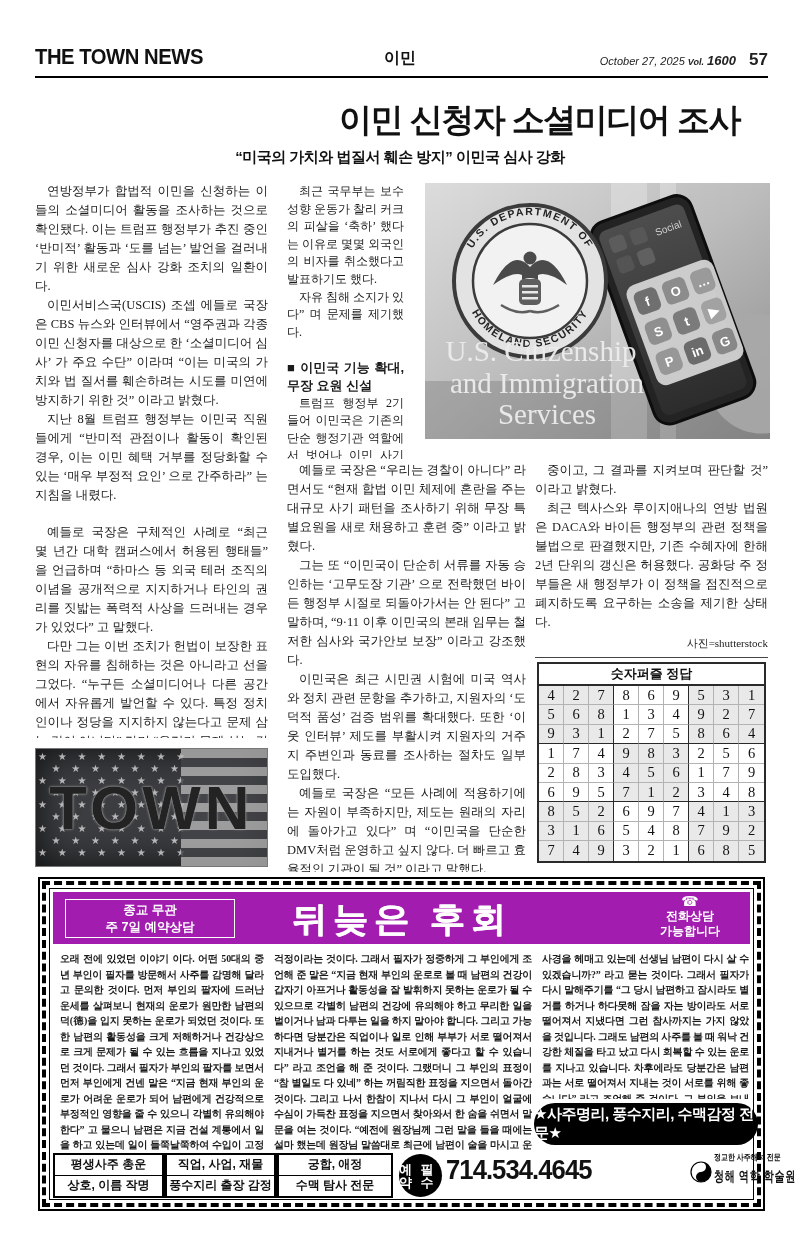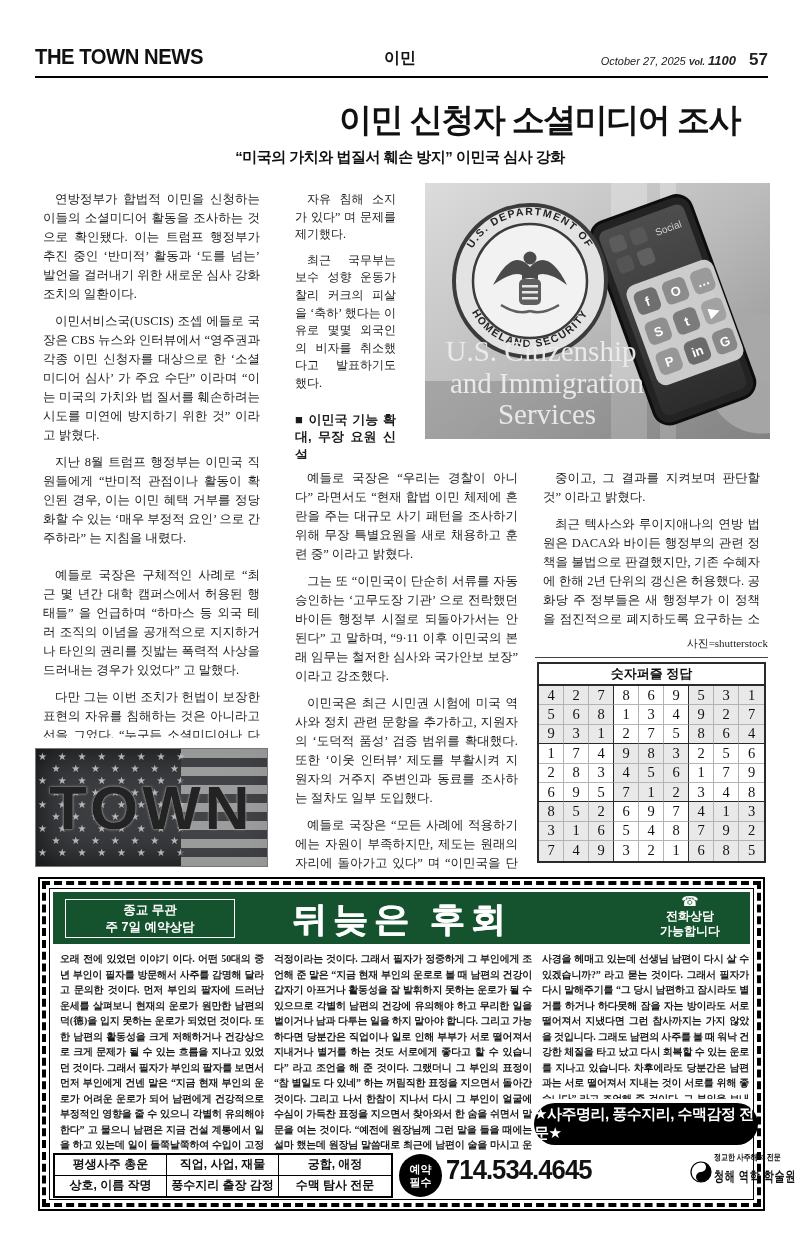--- a/index.html
+++ b/index.html
@@ -19,21 +19,21 @@
   .issue-meta .page-num{font-size:17px;font-weight:900;font-style:normal;margin-left:10px;}
   .head-rule{left:35px;top:76px;width:733px;height:2px;background:#000;}
 
   
   .art-title{left:60px;top:98px;width:680px;text-align:right;font-size:33px;font-weight:900;letter-spacing:-1.5px;}
   .art-subtitle{left:60px;top:148px;width:680px;text-align:center;font-size:15px;font-weight:800;letter-spacing:-0.5px;}
 
   
   .coltext{font-family:"Liberation Serif","DejaVu Serif",serif;font-size:12.5px;line-height:19px;
     text-align:justify;color:#1b1b1b;overflow:hidden;}
-  .coltext p{margin:8px;text-indent:12px;}
+  .coltext p{margin:0;text-indent:12px;}
   .coltext p.subhead{font-family:"Liberation Sans","DejaVu Sans",sans-serif;font-weight:800;
     text-indent:0;font-size:13px;}
   .coltext p.gap{margin-top:18px;}
   .col-narrow{font-size:12px;line-height:17.6px;}
   .photo-credit{left:535px;top:636px;width:233px;text-align:right;
     font-family:"Liberation Serif",serif;font-size:11px;color:#222;}
   .right-divider{left:535px;top:657px;width:233px;height:1px;background:#444;}
 
   
   .pz-head{left:537px;top:662px;width:229px;height:24px;border:2px solid #2a2a2a;box-sizing:border-box;
@@ -57,82 +57,82 @@
   .daca-stripes{position:absolute;right:0;top:0;width:86px;height:119px;opacity:.75;
     background:repeating-linear-gradient(180deg,#bdbdbd 0 9px,#44464a 9px 18px);}
   .daca-word{position:absolute;inset:0;display:flex;align-items:center;justify-content:center;
     font-size:62px;font-weight:900;letter-spacing:4px;color:#232323;
     text-shadow:0 0 3px #9a9a9a,0 0 1px #e0e0e0;}
 
   
   .ad{left:38px;top:877px;width:727px;height:334px;border:2px solid #000;box-sizing:border-box;background:#fff;}
   .ad-deco{position:absolute;inset:2px;border:4px dashed #000;pointer-events:none;}
   .ad-content{position:absolute;inset:9px;border:1.5px solid #000;background:#fff;}
-  .ad-bar{position:absolute;left:3px;right:3px;top:3px;height:52px;background:#14532d;color:#fff;}
+  .ad-bar{position:absolute;left:3px;right:3px;top:3px;height:52px;background:#a21caf;color:#fff;}
   .ad-bar-left{position:absolute;left:12px;top:7px;width:168px;height:37px;border:1px solid #fff;
     display:flex;flex-direction:column;align-items:center;justify-content:center;
     font-size:12.5px;font-weight:800;line-height:17px;}
   .ad-bar-title{position:absolute;left:0;right:0;top:4px;text-align:center;
     font-family:"Liberation Serif","DejaVu Serif",serif;font-size:35px;font-weight:900;
     letter-spacing:6px;text-shadow:1px 0 0 #fff;}
   .ad-bar-right{position:absolute;right:8px;top:2px;width:104px;text-align:center;
     font-size:12px;font-weight:800;line-height:15px;}
   .ad-bar-right .ph-icon{font-size:14px;line-height:15px;}
   .ad-body{font-family:"Liberation Serif","DejaVu Serif",serif;font-size:10px;line-height:15.5px;
     font-weight:700;color:#1c1c1c;text-align:justify;overflow:hidden;letter-spacing:-0.2px;}
   .ad-col1{left:10px;top:62px;width:204px;height:205px;}
   .ad-col2{left:224px;top:62px;width:258px;height:205px;}
   .ad-col3{left:492px;top:62px;width:207px;height:148px;}
   .ad-pill{position:absolute;left:478px;top:214px;width:224px;height:42px;background:#000;border-radius:22px;
     display:flex;align-items:center;justify-content:center;color:#fff;font-size:15px;font-weight:900;letter-spacing:-0.5px;margin-left:6px;}
   .ad-table{position:absolute;left:3px;top:264px;width:340px;height:45px;border:2px solid #000;box-sizing:border-box;
     display:grid;grid-template-columns:repeat(3,1fr);grid-auto-rows:1fr;}
   .svc{display:flex;align-items:center;justify-content:center;font-size:12px;font-weight:800;
-    border-right:1px solid #000000;border-bottom:1px solid #000;}
+    border-right:5px solid #000000;border-bottom:1px solid #000;}
   .svc:nth-child(3n){border-right:none;}
   .svc:nth-last-child(-n+3){border-bottom:none;}
   .ad-badge{position:absolute;left:349px;top:265px;width:43px;height:43px;border-radius:50%;background:#000;
-    color:#fff;display:flex;flex-direction:column;align-items:center;justify-content:center;
-    font-size:11px;font-weight:900;line-height:13px;}
+    color:#fff;display:flex;flex-direction:row;align-items:center;justify-content:center;
+    font-size:13px;font-weight:900;line-height:13px;}
   .ad-phone{position:absolute;left:396px;top:266px;width:152px;font-size:27px;font-weight:900;
     letter-spacing:-1px;transform:scaleX(.95);transform-origin:left;white-space:nowrap;}
   .ad-addr{position:absolute;left:550px;top:269px;width:88px;font-size:9.5px;font-weight:800;
     font-style:italic;line-height:13px;}
   .ad-yy{position:absolute;left:640px;top:272px;}
   .ad-brand{position:absolute;left:664px;top:263px;width:40px;}
   .ad-tagline{font-size:8.5px;font-weight:800;white-space:nowrap;transform:scaleX(.82);transform-origin:left;}
   .ad-brandname{font-family:"Liberation Serif","DejaVu Serif",serif;font-size:14px;font-weight:900;
     white-space:nowrap;transform:scaleX(.72);transform-origin:left;letter-spacing:1px;margin-top:4px;}
 </style>
 </head>
 <body>
 
 <div class="abs masthead">THE TOWN NEWS</div>
 <div class="abs section-name">이민</div>
 <div class="abs issue-meta">
   <span>October 27, 2025</span>
   <span class="vol-label">Vol.</span>
-  <span class="vol-num">1100</span>
+  <span class="vol-num">1600</span>
   <span class="page-num">57</span>
 </div>
 <div class="abs head-rule"></div>
 
 <div class="abs art-title">이민 신청자 소셜미디어 조사</div>
 <div class="abs art-subtitle">“미국의 가치와 법질서 훼손 방지” 이민국 심사 강화</div>
 
 <div class="abs coltext" style="left:35px;top:182px;width:233px;height:556px;">
     <p class="para">연방정부가 합법적 이민을 신청하는 이들의 소셜미디어 활동을 조사하는 것으로 확인됐다. 이는 트럼프 행정부가 추진 중인 ‘반미적’ 활동과 ‘도를 넘는’ 발언을 걸러내기 위한 새로운 심사 강화 조치의 일환이다.</p>
     <p class="para">이민서비스국(USCIS) 조셉 에들로 국장은 CBS 뉴스와 인터뷰에서 “영주권과 각종 이민 신청자를 대상으로 한 ‘소셜미디어 심사’ 가 주요 수단” 이라며 “이는 미국의 가치와 법 질서를 훼손하려는 시도를 미연에 방지하기 위한 것” 이라고 밝혔다.</p>
     <p class="para">지난 8월 트럼프 행정부는 이민국 직원들에게 “반미적 관점이나 활동이 확인된 경우, 이는 이민 혜택 거부를 정당화할 수 있는 ‘매우 부정적 요인’ 으로 간주하라” 는 지침을 내렸다.</p>
     <p class="para gap">예들로 국장은 구체적인 사례로 “최근 몇 년간 대학 캠퍼스에서 허용된 행태들” 을 언급하며 “하마스 등 외국 테러 조직의 이념을 공개적으로 지지하거나 타인의 권리를 짓밟는 폭력적 사상을 드러내는 경우가 있었다” 고 말했다.</p>
     <p class="para">다만 그는 이번 조치가 헌법이 보장한 표현의 자유를 침해하는 것은 아니라고 선을 그었다. “누구든 소셜미디어나 다른 공간에서 자유롭게 발언할 수 있다. 특정 정치인이나 정당을 지지하지 않는다고 문제 삼는 것이 아니다” 라며 “우리가 문제 삼는 것은 국가 전복이나 테러 단체에 대한 물질적 지원처럼 ‘도저히 용납할 수 없는’ 수준의 행위” 라고 설명했다.</p>
   </div>
 <div class="abs coltext col-narrow" style="left:287px;top:183px;width:117px;height:276px;">
+    <p class="para">최근 국무부는 보수 성향 운동가 찰리 커크의 피살을 ‘축하’ 했다는 이유로 몇몇 외국인의 비자를 취소했다고 발표하기도 했다.</p>
     <p class="para">자유 침해 소지가 있다” 며 문제를 제기했다.</p>
-    <p class="para">최근 국무부는 보수 성향 운동가 찰리 커크의 피살을 ‘축하’ 했다는 이유로 몇몇 외국인의 비자를 취소했다고 발표하기도 했다.</p>
     <p class="subhead gap">■ 이민국 기능 확대, 무장 요원 신설</p>
     <p class="para">트럼프 행정부 2기 들어 이민국은 기존의 단순 행정기관 역할에서 벗어나 이민 사기 방지와 심사 강화에 초점을 맞추고 있다.</p>
   </div>
 <div class="abs coltext" style="left:287px;top:461px;width:239px;height:411px;">
     <p class="para">예들로 국장은 “우리는 경찰이 아니다” 라면서도 “현재 합법 이민 체제에 혼란을 주는 대규모 사기 패턴을 조사하기 위해 무장 특별요원을 새로 채용하고 훈련 중” 이라고 밝혔다.</p>
     <p class="para">그는 또 “이민국이 단순히 서류를 자동 승인하는 ‘고무도장 기관’ 으로 전락했던 바이든 행정부 시절로 되돌아가서는 안 된다” 고 말하며, “9·11 이후 이민국의 본래 임무는 철저한 심사와 국가안보 보장” 이라고 강조했다.</p>
     <p class="para">이민국은 최근 시민권 시험에 미국 역사와 정치 관련 문항을 추가하고, 지원자의 ‘도덕적 품성’ 검증 범위를 확대했다. 또한 ‘이웃 인터뷰’ 제도를 부활시켜 지원자의 거주지 주변인과 동료를 조사하는 절차도 일부 도입했다.</p>
     <p class="para">예들로 국장은 “모든 사례에 적용하기에는 자원이 부족하지만, 제도는 원래의 자리에 돌아가고 있다” 며 “이민국을 단순한 DMV처럼 운영하고 싶지 않다. 더 빠르고 효율적인 기관이 될 것” 이라고 말했다.</p>
   </div>
 <div class="abs coltext" style="left:535px;top:461px;width:233px;height:169px;">

